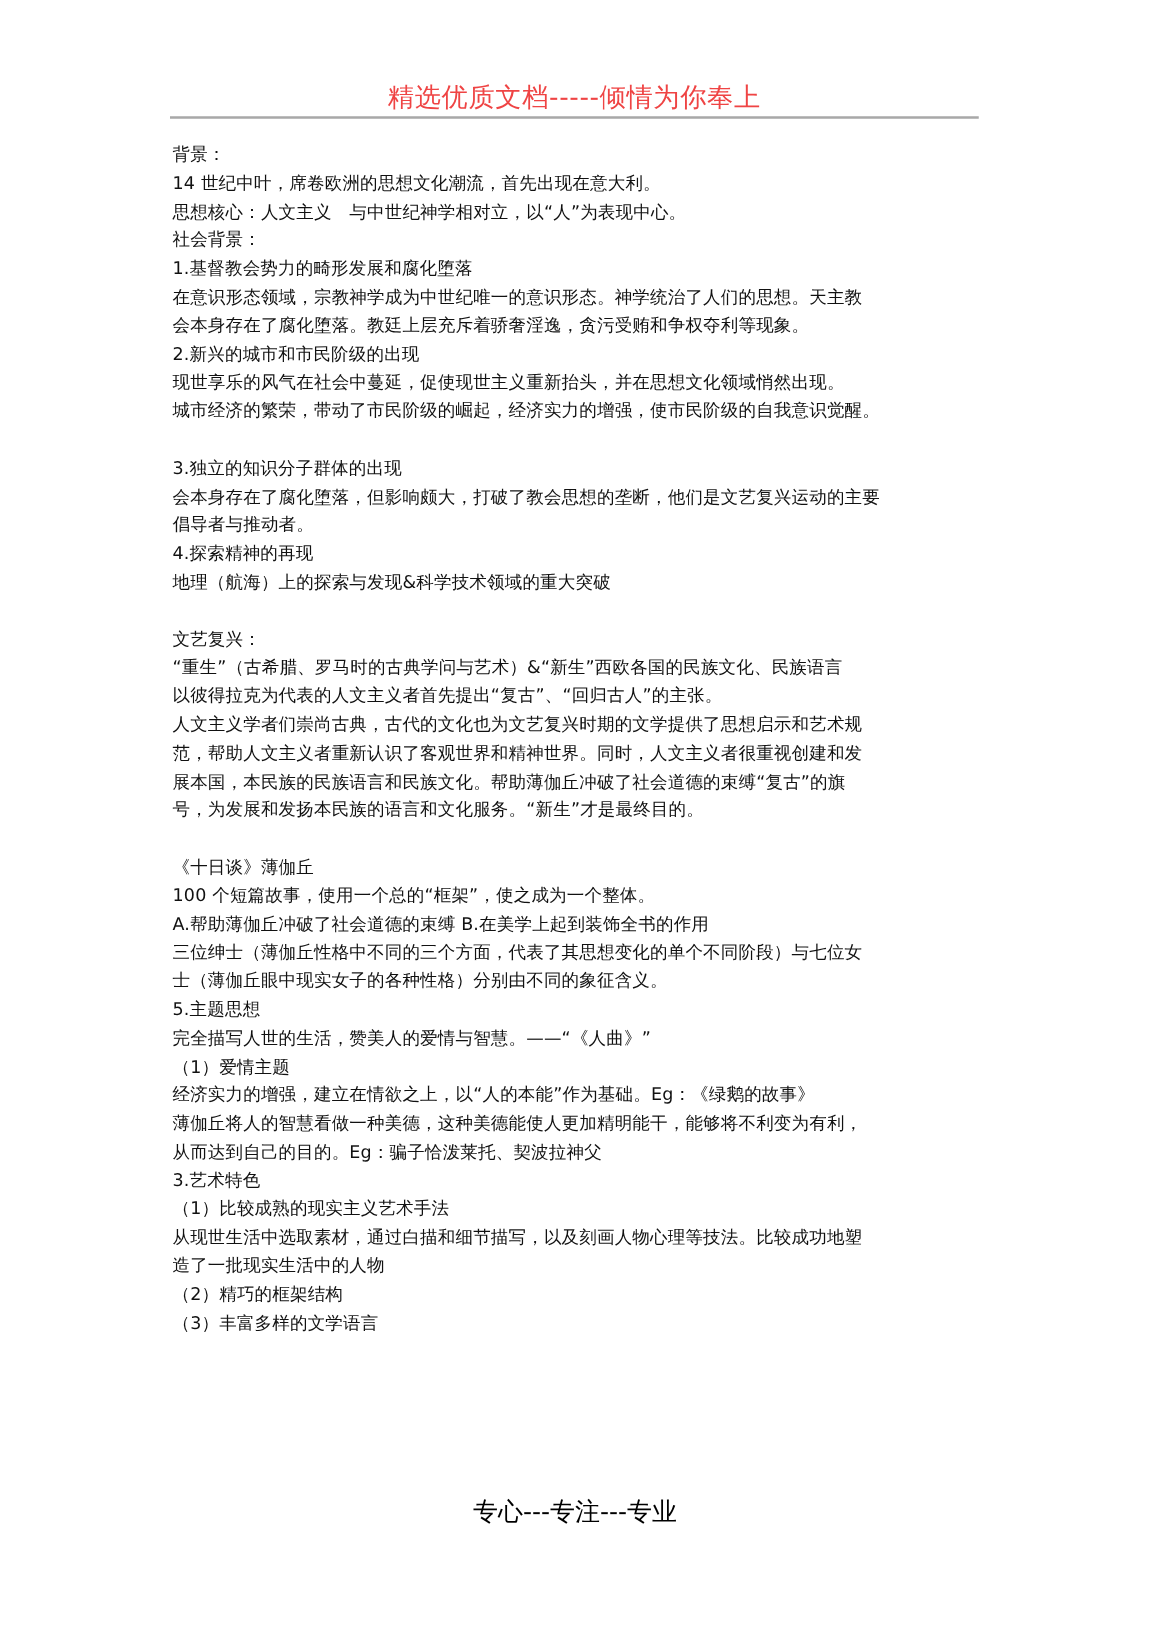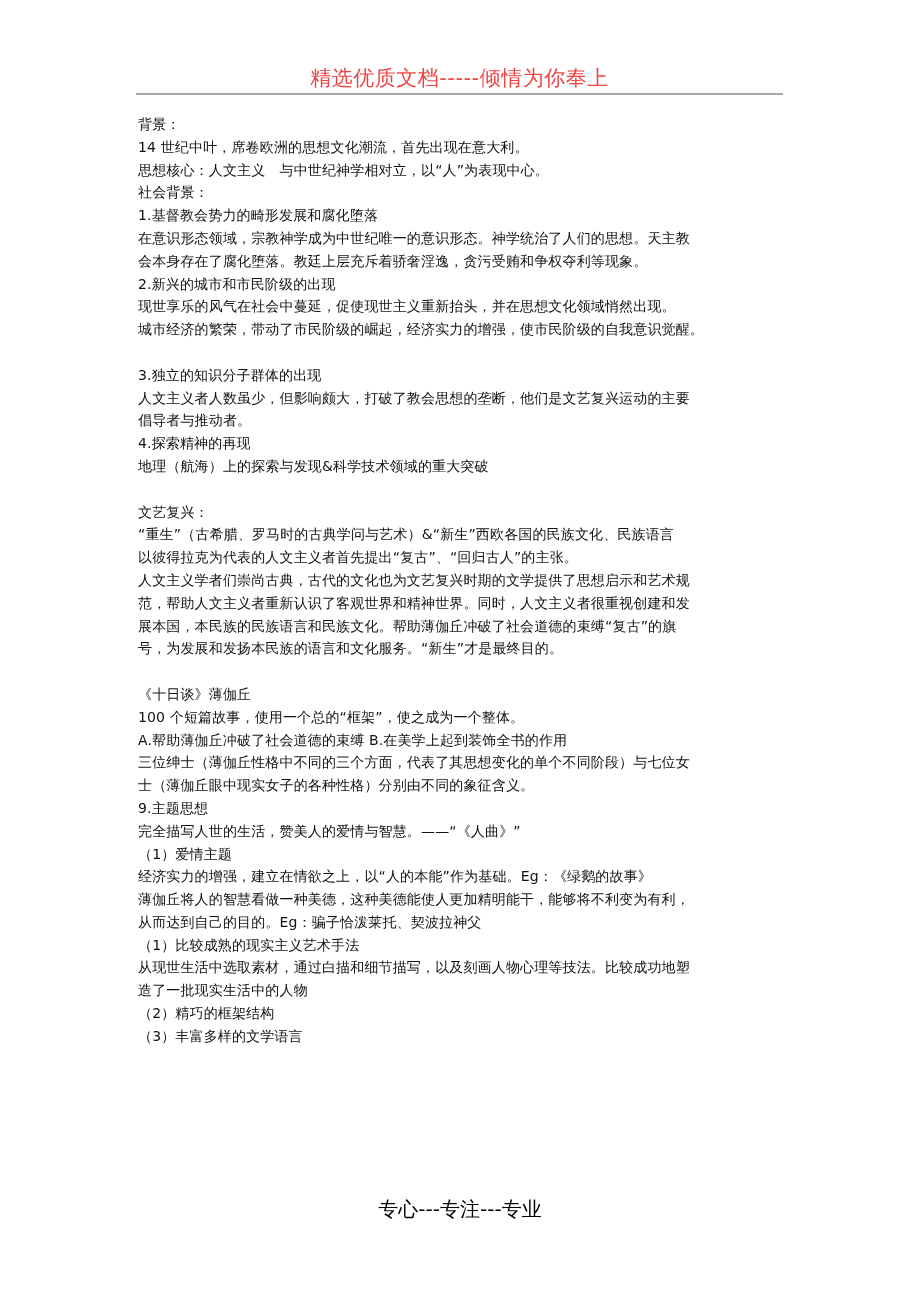--- a/index.html
+++ b/index.html
@@ -28,21 +28,21 @@
       <div class="line">思想核心：人文主义　与中世纪神学相对立，以“人”为表现中心。</div>
       <div class="line">社会背景：</div>
       <div class="line">1.基督教会势力的畸形发展和腐化堕落</div>
       <div class="line">在意识形态领域，宗教神学成为中世纪唯一的意识形态。神学统治了人们的思想。天主教</div>
       <div class="line">会本身存在了腐化堕落。教廷上层充斥着骄奢淫逸，贪污受贿和争权夺利等现象。</div>
       <div class="line">2.新兴的城市和市民阶级的出现</div>
       <div class="line">现世享乐的风气在社会中蔓延，促使现世主义重新抬头，并在思想文化领域悄然出现。</div>
       <div class="line">城市经济的繁荣，带动了市民阶级的崛起，经济实力的增强，使市民阶级的自我意识觉醒。</div>
       <div class="line"></div>
       <div class="line">3.独立的知识分子群体的出现</div>
-      <div class="line">人文主义者人数虽少，但影响颇大，打破了教会思想的垄断，他们是文艺复兴运动的主要</div>
+      <div class="line">会本身存在了腐化堕落，但影响颇大，打破了教会思想的垄断，他们是文艺复兴运动的主要</div>
       <div class="line">倡导者与推动者。</div>
       <div class="line">4.探索精神的再现</div>
       <div class="line">地理（航海）上的探索与发现&amp;科学技术领域的重大突破</div>
     </div>
   <div class="blank"></div>
   <div id="sec-ren">
       <div class="line">文艺复兴：</div>
       <div class="line">“重生”（古希腊、罗马时的古典学问与艺术）&amp;“新生”西欧各国的民族文化、民族语言</div>
       <div class="line">以彼得拉克为代表的人文主义者首先提出“复古”、“回归古人”的主张。</div>
       <div class="line">人文主义学者们崇尚古典，古代的文化也为文艺复兴时期的文学提供了思想启示和艺术规</div>
@@ -50,26 +50,27 @@
       <div class="line">展本国，本民族的民族语言和民族文化。帮助薄伽丘冲破了社会道德的束缚“复古”的旗</div>
       <div class="line">号，为发展和发扬本民族的语言和文化服务。“新生”才是最终目的。</div>
     </div>
   <div class="blank"></div>
   <div id="sec-dec">
       <div class="line">《十日谈》薄伽丘</div>
       <div class="line">100 个短篇故事，使用一个总的“框架”，使之成为一个整体。</div>
       <div class="line">A.帮助薄伽丘冲破了社会道德的束缚  B.在美学上起到装饰全书的作用</div>
       <div class="line">三位绅士（薄伽丘性格中不同的三个方面，代表了其思想变化的单个不同阶段）与七位女</div>
       <div class="line">士（薄伽丘眼中现实女子的各种性格）分别由不同的象征含义。</div>
-      <div class="line">9.主题思想</div>
+      <div class="line">5.主题思想</div>
       <div class="line">完全描写人世的生活，赞美人的爱情与智慧。——“《人曲》”</div>
       <div class="line">（1）爱情主题</div>
       <div class="line">经济实力的增强，建立在情欲之上，以“人的本能”作为基础。Eg：《绿鹅的故事》</div>
       <div class="line">薄伽丘将人的智慧看做一种美德，这种美德能使人更加精明能干，能够将不利变为有利，</div>
       <div class="line">从而达到自己的目的。Eg：骗子恰泼莱托、契波拉神父</div>
+      <div class="line">3.艺术特色</div>
       <div class="line">（1）比较成熟的现实主义艺术手法</div>
       <div class="line">从现世生活中选取素材，通过白描和细节描写，以及刻画人物心理等技法。比较成功地塑</div>
       <div class="line">造了一批现实生活中的人物</div>
       <div class="line">（2）精巧的框架结构</div>
       <div class="line">（3）丰富多样的文学语言</div>
     </div>
 </div>
 
 <div class="footer">专心---专注---专业</div>
 

